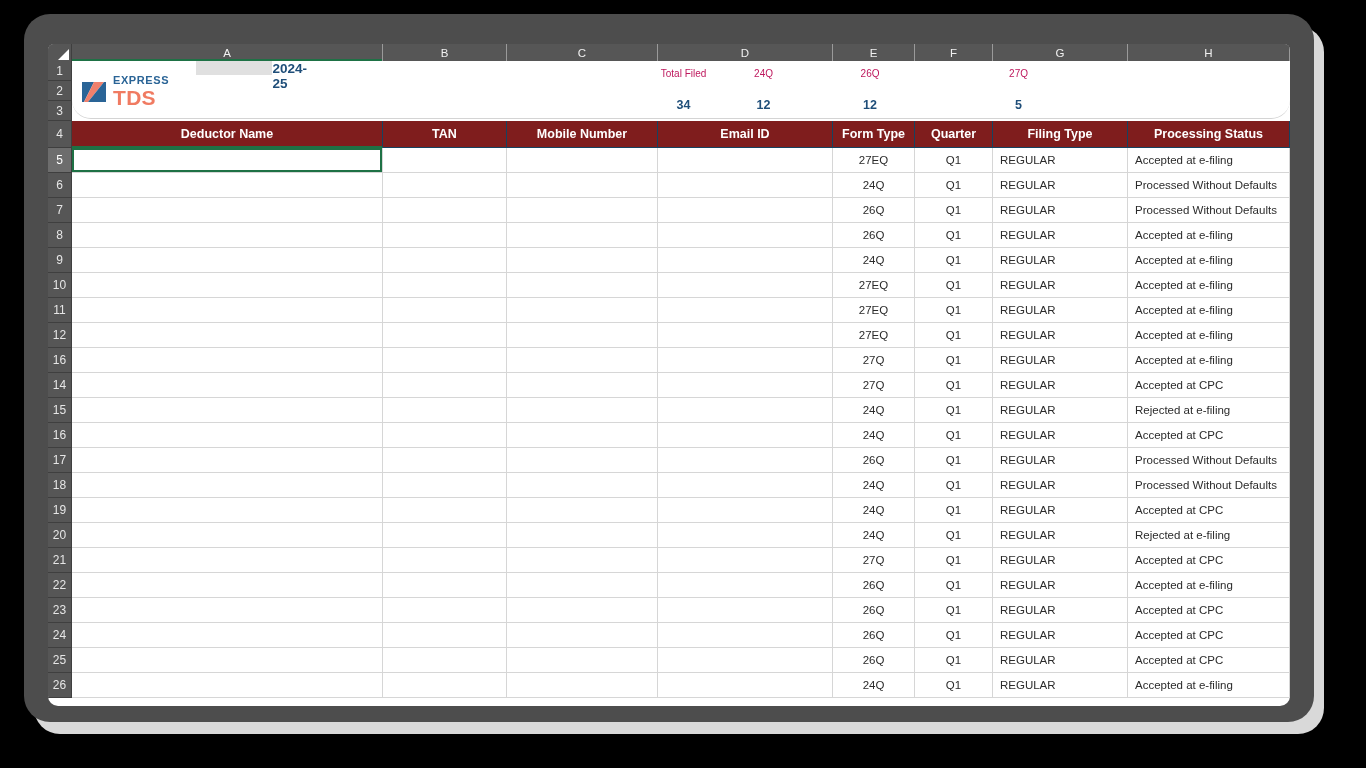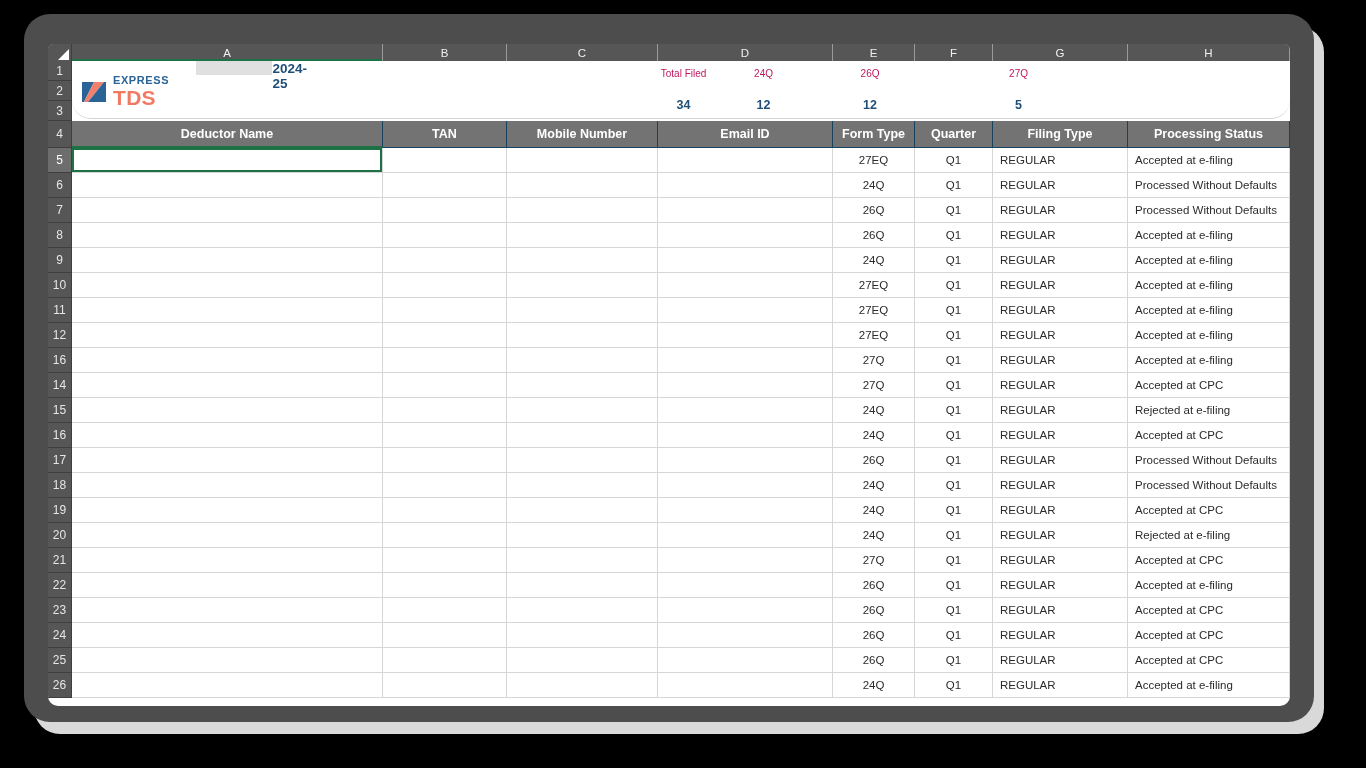--- a/index.html
+++ b/index.html
@@ -128,21 +128,21 @@
     display: flex; flex-direction: column;
     align-items: center; justify-content: center; line-height: 20px;
   }
   .statlabel { font-size: 10px; font-weight: normal; color: #be185d; }
   .statvalue { font-size: 12.5px; font-weight: bold; color: #1f4e79; margin-top: 11px; }
 
   
   #thead { display: flex; width: 100%; }
   #thead .rowhdr { height: 27px; background: #565656; }
   .th {
-    height: 27px; background: #737373; color: #ffffff;
+    height: 27px; background: #7f1d1d; color: #ffffff;
     font-size: 12.5px; font-weight: bold;
     display: flex; align-items: center; justify-content: center;
     border-right: 1px solid #16425f;
     border-bottom: 1px solid #16425f;
   }
   .th.a-sel { border-bottom: 2px solid #1e7145; }
 
   
   .drow { display: flex; width: 100%; }
   .drow .rowhdr { height: 25px; }

